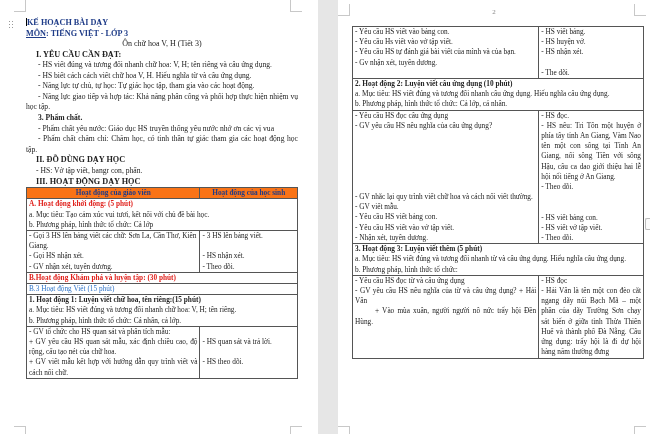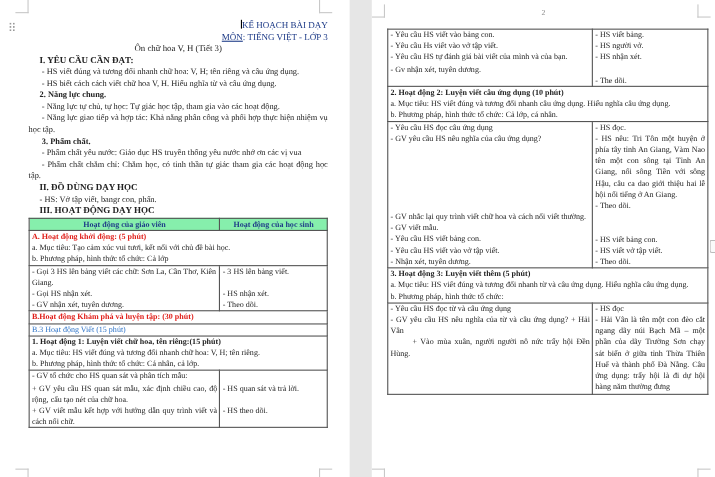--- a/index.html
+++ b/index.html
@@ -32,36 +32,36 @@
   .move-handle {
     position: absolute; left: 8px; top: 20px;
     width: 6px; height: 9px;
     background-image: radial-gradient(circle, #999 0.8px, transparent 1px);
     background-size: 3px 3px;
   }
   .content { position: absolute; font-size: 7.6px; line-height: 10.6px; }
   #page1 .content { left: 26px; top: 18px; width: 272px; }
   #page2 .content { left: 14px; top: 26px; width: 292px; }
   .title {
-    text-align: right; font-weight: normal; color: #1f3c88; font-size: 8.2px; line-height: 10.5px;
+    text-align: left; font-weight: bold; color: #1f3c88; font-size: 8.2px; line-height: 10.5px;
   }
   .title.u span.ul { text-decoration: underline; }
   .subtitle { text-align: center; font-weight: normal; font-size: 8px; line-height: 10.5px; color: #222; }
   .h1 { font-weight: bold; font-size: 8.2px; margin-left: 10px; }
   .h2 { font-weight: bold; margin-left: 10px; }
   .p { margin-left: 12px; }
   .pi { text-indent: 12px; text-align: justify; }
   .pi2 { margin-left: 10px; }
   table {
     border-collapse: collapse; width: 100%;
     font-size: 7.3px; line-height: 10.2px;
   }
   td, th { border: 1px solid #555; vertical-align: top; padding: 0 2px; }
   th {
-    background: #86efac; color: #1f3c88; font-weight: bold; text-align: center;
+    background: #f97316; color: #1f3c88; font-weight: bold; text-align: center;
     border-color: #555;
   }
   .red { color: #e0201b; font-weight: bold; }
   .blue { color: #2f74c8; font-weight: normal; }
   .bold { font-weight: bold; }
   .col1 { width: 64%; }
   #page2 .col1 { width: 64%; }
   .justify { text-align: justify; }
   .indent { text-indent: 20px; }
   .pagenum { position: absolute; top: 8px; left: 0; width: 100%; text-align: center; font-size: 7px; color: #888; }
@@ -83,21 +83,20 @@
   <div class="move-handle"></div>
 
   <div class="content">
     <div class="title"><span class="cursor"></span><span>KẾ HOẠCH BÀI DẠY</span></div>
     <div class="title u"><span class="ul">MÔN</span><span>: TIẾNG VIỆT - LỚP 3</span></div>
     <div class="subtitle">Ôn chữ hoa V, H (Tiết 3)</div>
 
     <div class="h1">I. YÊU CẦU CẦN ĐẠT:</div>
     <div class="p">- HS viết đúng và tương đối nhanh chữ hoa: V, H; tên riêng và câu ứng dụng.</div>
     <div class="p">- HS biết cách cách viết chữ hoa V, H. Hiểu nghĩa từ và câu ứng dụng.</div>
-    <div class="h2">2. Năng lực chung.</div>
     <div class="pi">- Năng lực tự chủ, tự học: Tự giác học tập, tham gia vào các hoạt động.</div>
     <div class="pi">- Năng lực giao tiếp và hợp tác: Khả năng phân công và phối hợp thực hiện nhiệm vụ học tập.</div>
     <div class="h2" style="margin-left:12px;">3. Phẩm chất.</div>
     <div class="pi">- Phẩm chất yêu nước: Giáo dục HS truyền thống yêu nước nhớ ơn các vị vua</div>
     <div class="pi">- Phẩm chất chăm chỉ: Chăm học, có tinh thần tự giác tham gia các hoạt động học tập.</div>
 
     <div class="h1">II. ĐỒ DÙNG DẠY HỌC</div>
     <div class="pi2">- HS: Vở tập viết, bangr con, phấn.</div>
     <div class="h1">III. HOẠT ĐỘNG DẠY HỌC</div>
 
@@ -172,21 +171,21 @@
       <tbody>
           <tr>
         <td class="col1 justify">
           <div>- Yêu cầu HS viết vào bảng con.</div>
           <div>- Yêu cầu Hs viết vào vở tập viết.</div>
           <div>- Yêu cầu HS tự đánh giá bài viết của mình và của bạn.</div>
           <div>- Gv nhận xét, tuyên dương.</div>
         </td>
         <td>
           <div>- HS viết bảng.</div>
-          <div>- HS người vở.</div>
+          <div>- HS huyện vở.</div>
           <div>- HS nhận xét.</div>
           <div style="height:10.2px"></div>
           <div>- The dõi.</div>
         </td>
       </tr>
       <tr>
         <td colspan="2">
           <div class="bold">2. Hoạt động 2: Luyện viết câu ứng dụng (10 phút)</div>
           <div class="justify">a. Mục tiêu: HS viết đúng và tương đối nhanh câu ứng dụng. Hiểu nghĩa câu ứng dụng.</div>
           <div>b. Phương pháp, hình thức tổ chức: Cả lớp, cá nhân.</div>

